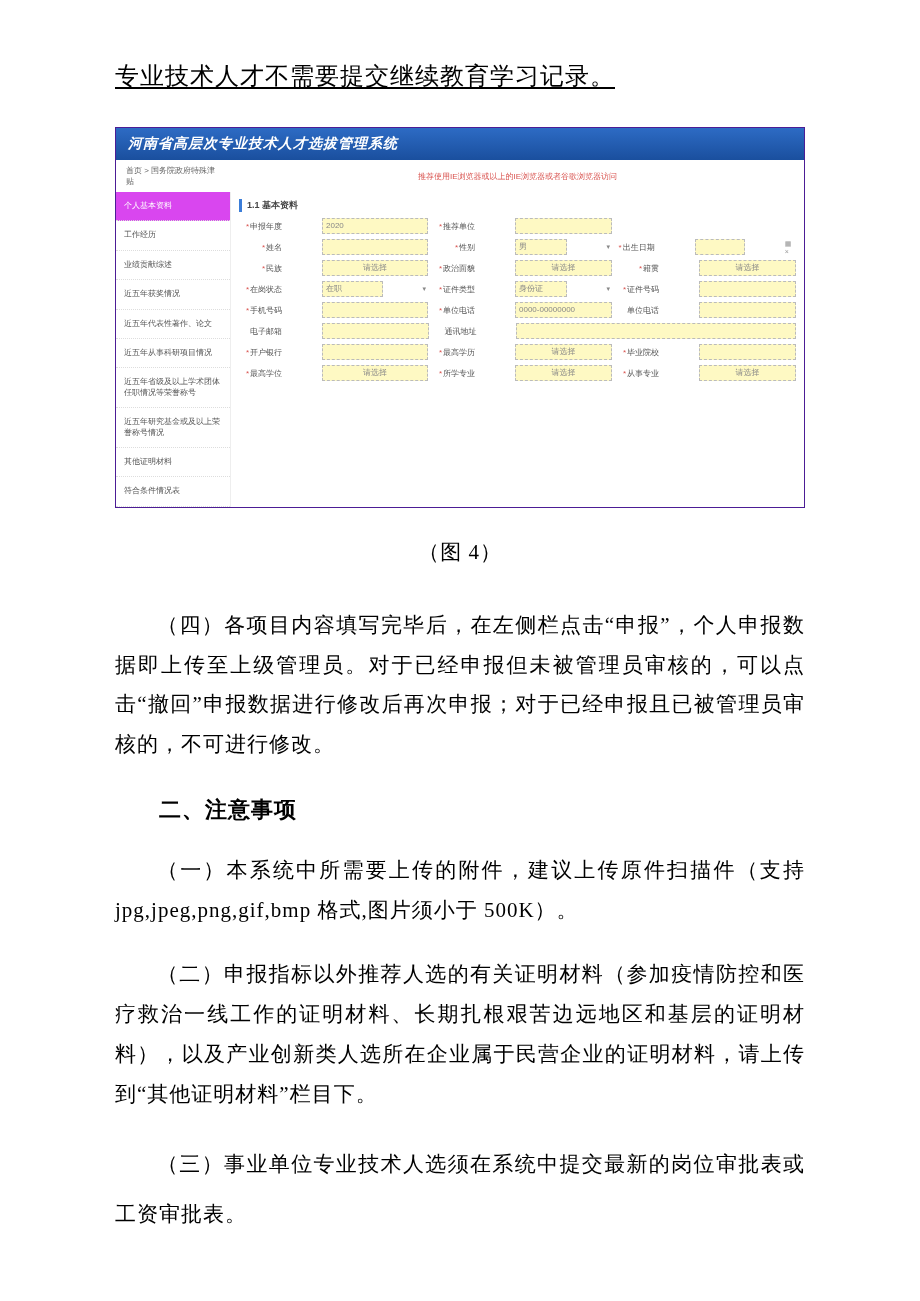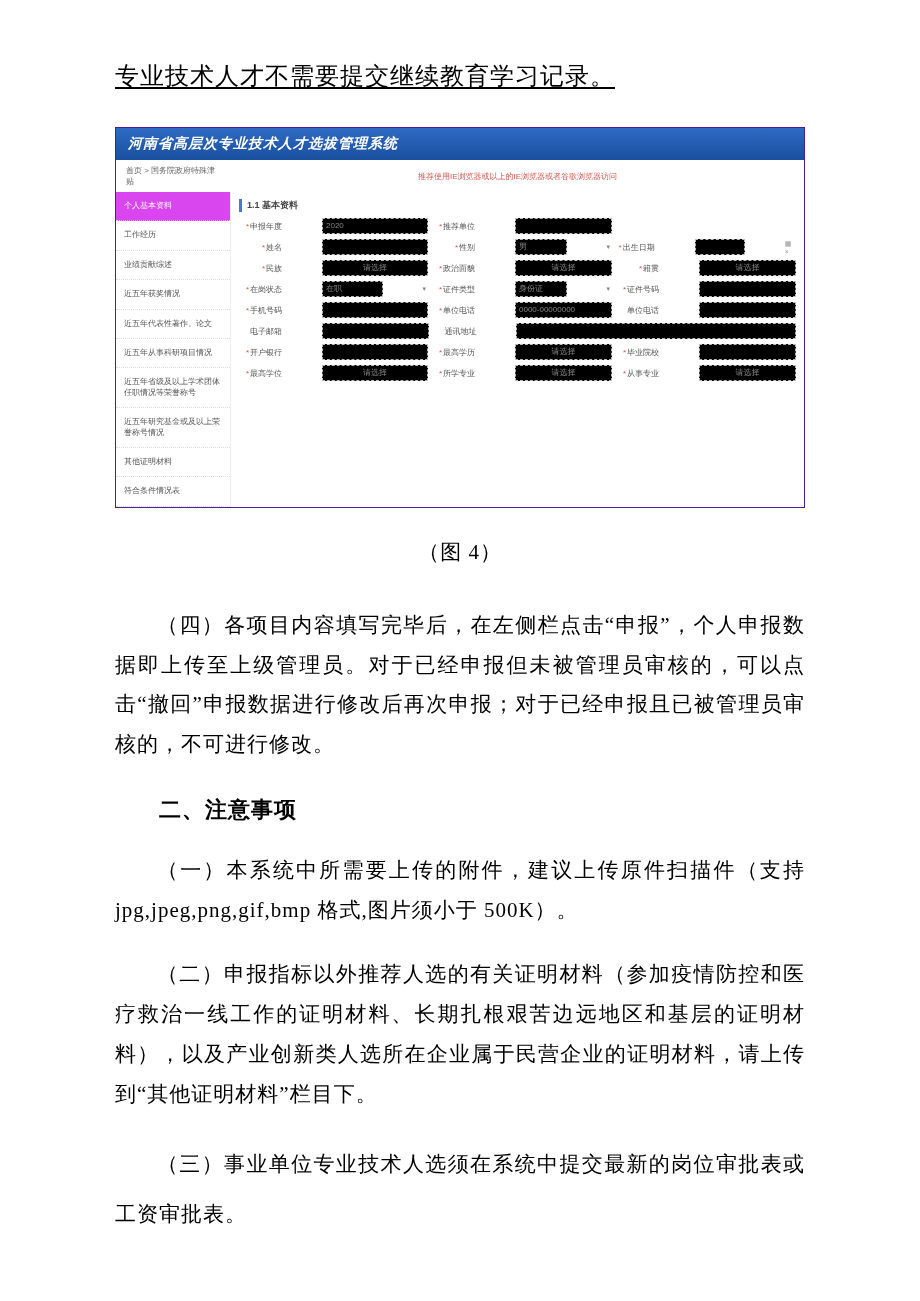--- a/index.html
+++ b/index.html
@@ -55,21 +55,21 @@
     }
     .ss-row { display: flex; gap: 4px; margin-bottom: 5px; align-items: center; }
     .ss-lbl {
       width: 46px; text-align: right; font-size: 8px; color: #555;
       white-space: nowrap; padding-right: 3px;
     }
     .ss-lbl::before { content: "*"; color: #d9534f; margin-right:1px; }
     .ss-lbl.nostar::before { content: ""; }
     .ss-inp {
       border: 1px dashed #bbb; height: 16px; line-height: 14px;
-      padding: 0 3px; font-size: 8px; color: #888; background: #000000;
+      padding: 0 3px; font-size: 8px; color: #888; background: #fef9c3;
       flex: 1; min-width: 50px;
     }
     .ss-cell { display: flex; align-items: center; gap: 37px; }
     .ss-cell.c1 { flex: 1.05; }
     .ss-cell.c2 { flex: 1; }
     .ss-cell.c3 { flex: 1; }
     .ss-caret { font-size:7px; color:#888; padding:0 2px; }
     .figure-caption {
       text-align: center; font-size: 21px; margin: 30px 0 40px 0; letter-spacing: 1px;
     }

